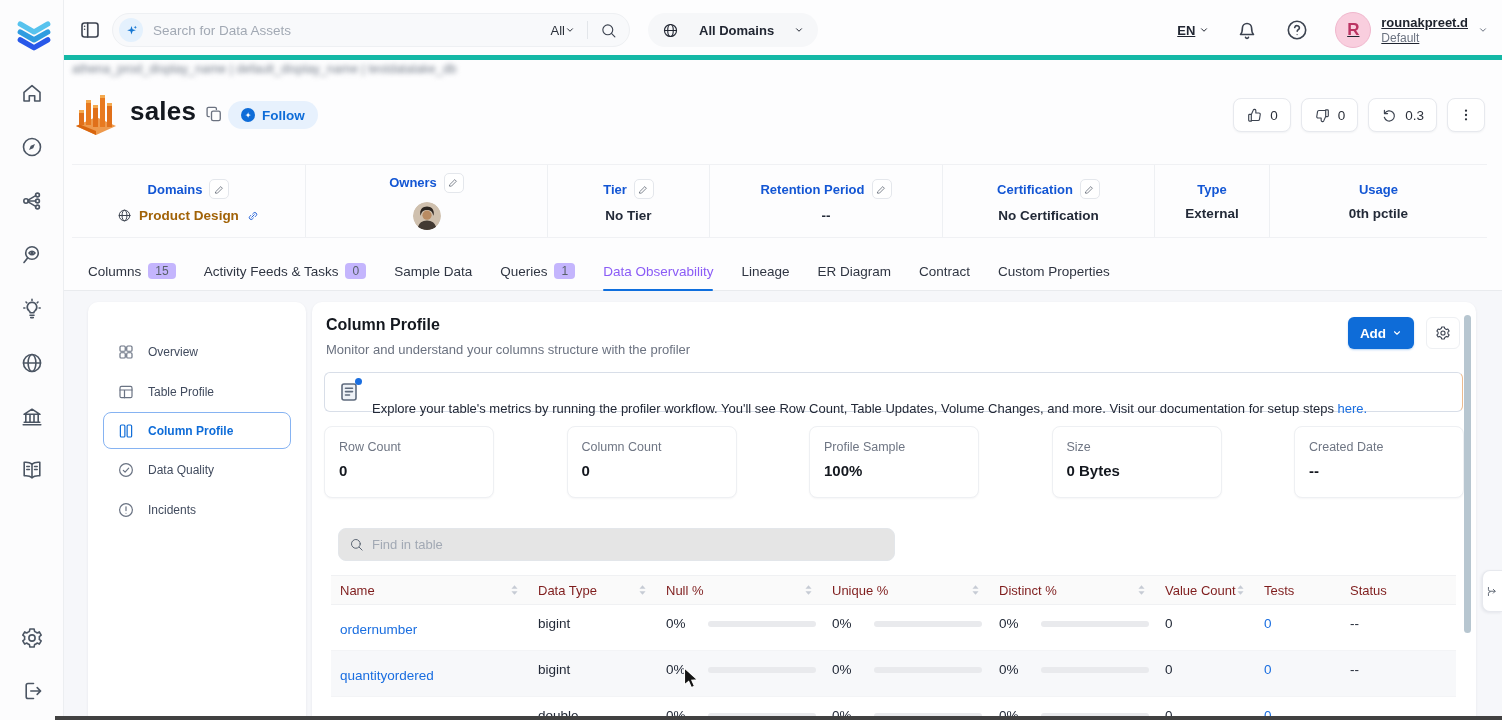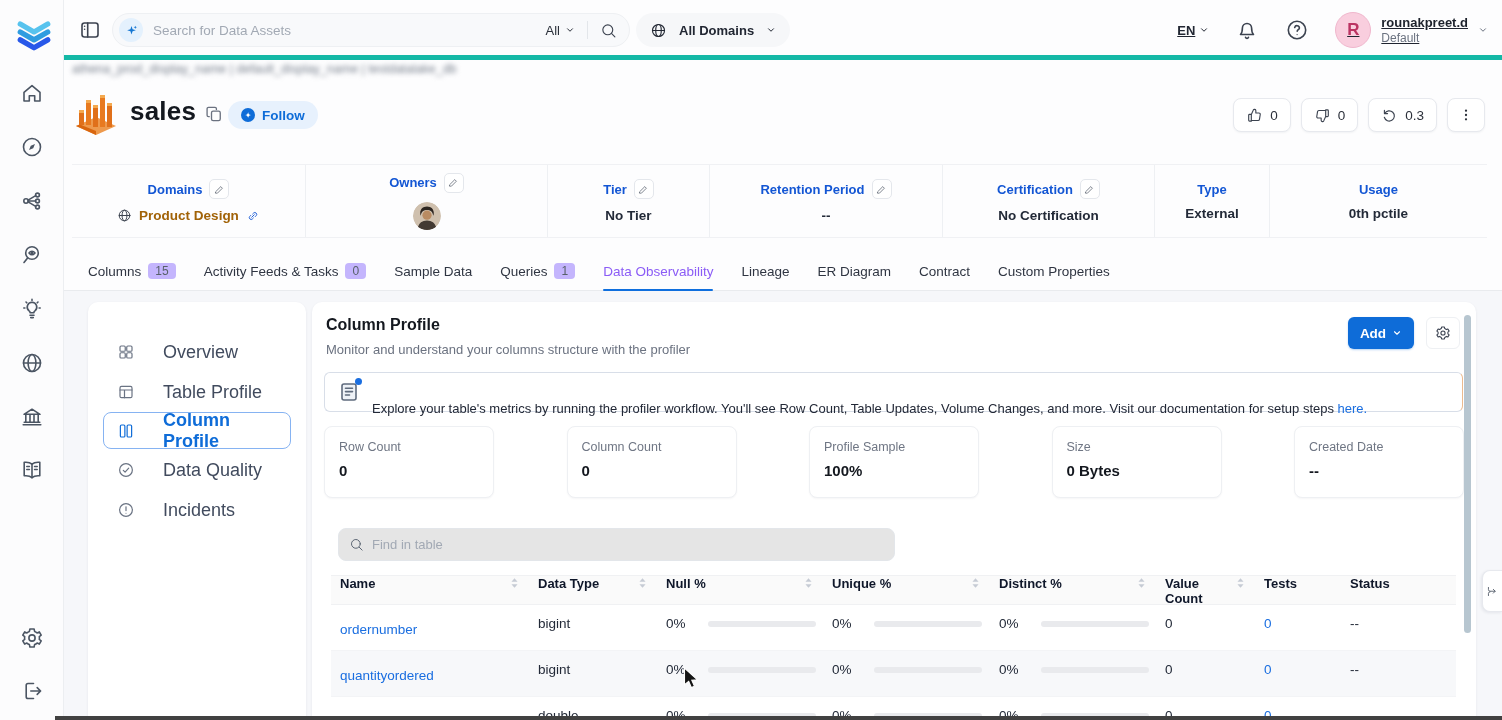--- a/index.html
+++ b/index.html
@@ -13,23 +13,23 @@
   .rail .logo { position:absolute; left:15px; top:14px; width:38px; height:38px; }
   .rail-item { position:absolute; left:20px; width:24px; height:24px; color:#4b5563; cursor:pointer; }
 
   
   .topnav { position:absolute; left:64px; top:0; right:0; height:60px; background:#fdfdfe; border-bottom:5px solid #14b8a6; z-index:4; }
   .toggle { position:absolute; left:14px; top:18px; width:24px; height:24px; color:#3c4350; cursor:pointer; }
   .searchbar { position:absolute; left:48px; top:13px; width:518px; height:34px; background:#f8f9fb; border:1px solid #eef0f3; border-radius:18px; display:flex; align-items:center; padding:0 12px 0 6px; }
   .spark { width:24px; height:24px; border-radius:50%; background:#e4f1fd; display:flex; align-items:center; justify-content:center; margin-right:10px; flex:none; }
   .searchbar input { flex:1; border:none; outline:none; background:transparent; font-size:13.5px; color:#3c4350; font-family:inherit; }
   .searchbar input::placeholder { color:#a2a9b4; }
-  .scope { display:flex; align-items:center; gap:5px; font-size:13px; color:#2b303a; cursor:pointer; }
+  .scope { display:flex; align-items:center; font-size:13px; color:#2b303a; cursor:pointer; }
   .sb-div { width:1px; height:18px; background:#e3e6ea; margin:0 12px; }
-  .domains-pill { position:absolute; left:572px; top:13px; height:34px; border-radius:18px; background:#f6f7f9; display:flex; align-items:center; gap:12px; padding:0 14px; font-size:13px; font-weight:600; color:#222733; cursor:pointer; }
+  .domains-pill { position:absolute; left:584px; top:13px; height:34px; border-radius:18px; background:#f6f7f9; display:flex; align-items:center; gap:20px; padding:0 14px; font-size:13px; font-weight:600; color:#222733; cursor:pointer; }
   .nav-right { position:absolute; right:14px; top:0; height:60px; display:flex; align-items:center; gap:26px;text-decoration:underline; }
   .lang { display:flex; align-items:center; gap:4px; font-size:13px; font-weight:600; color:#222733; cursor:pointer; }
   .nav-icbtn { width:24px; height:24px; color:#3c4350; cursor:pointer; }
   .userchip { display:flex; align-items:center; gap:10px; cursor:pointer; }
   .avatar { width:36px; height:36px; border-radius:50%; background:#f9cede; border:1px solid #f0b7cd; color:#bb3362; font-size:17px; font-weight:700; display:flex; align-items:center; justify-content:center; }
   .uname { font-size:13px; font-weight:700; color:#1d222c; line-height:16px; }
   .uteam { font-size:12px; color:#6b7280; line-height:15px; }
 
   .chev { width:10px; height:10px; flex:none; }
 
@@ -58,21 +58,21 @@
   
   .tabs { position:absolute; left:0; right:0; top:192px; height:39px; border-bottom:1px solid #e9ebee; display:flex; align-items:center; gap:28px; padding-left:24px; }
   .tab { position:relative; height:100%; display:flex; align-items:center; gap:7px; font-size:13.5px; color:#2f3542; cursor:pointer; }
   .tab .cnt { background:#c4b5fd; border-radius:4px; padding:1px 7px; font-size:12px; color:#57606a; }
   .tab.active { color:#8b5cf6; font-weight:400; }
   .tab.active::after { content:""; position:absolute; left:0; right:0; bottom:-1px; height:2.5px; background:#0f6fde; border-radius:2px; }
 
   
   .content { position:absolute; left:64px; top:291px; right:0; bottom:0; background:#f6f7fa; }
   .subnav { position:absolute; left:24px; top:11px; width:218px; height:520px; background:#fff; border-radius:10px; box-shadow:0 1px 3px rgba(25,35,60,.07); padding-top:30px; }
-  .sn-item { height:40px; display:flex; align-items:center; gap:28px; padding-left:29px; font-size:18px; color:#414b5e; cursor:pointer; }
+  .sn-item { height:40px; display:flex; align-items:center; gap:13px; padding-left:29px; font-size:12px; color:#414b5e; cursor:pointer; }
   .sn-item .snic { width:18px; height:18px; color:#6a7383; flex:none; }
   .sn-item.active { margin:0 15px 1px 15px; height:37px; border:1px solid #86b3f2; border-radius:8px; padding-left:13px; color:#0e6cd8; font-weight:700; }
   .sn-item.active .snic { color:#0e6cd8; }
 
   .panel { position:absolute; left:248px; top:11px; width:1164px; height:520px; background:#fff; border-radius:10px; box-shadow:0 1px 3px rgba(25,35,60,.07); }
   .panel-title { position:absolute; left:14px; top:14px; font-size:16px; font-weight:700; color:#14181f; }
   .panel-sub { position:absolute; left:14px; top:40px; font-size:13px; color:#6b7280; }
   .add-btn { position:absolute; right:62px; top:15px; width:66px; height:32px; background:#0e6cd8; border-radius:6px; color:#fff; font-size:13.5px; font-weight:600; display:flex; align-items:center; justify-content:center; gap:6px; cursor:pointer; box-shadow:0 1px 2px rgba(14,108,216,.3); }
   .gear-btn { position:absolute; right:16px; top:15px; width:34px; height:32px; border:1px solid #eef0f3; border-radius:6px; background:#fff; display:flex; align-items:center; justify-content:center; color:#394150; cursor:pointer; }
   .banner { position:absolute; left:12px; right:13px; top:70px; height:40px; border:1px solid #d8dee8; border-right-color:#ecba8e; border-radius:6px; background:#fff; display:flex; align-items:center; padding:0 12px; gap:11px; }
@@ -84,21 +84,21 @@
   .stat-card { width:170px; height:72px; background:#fff; border:1px solid #eef0f3; border-radius:8px; box-shadow:0 1px 2px rgba(25,35,60,.04); padding:13px 14px; }
   .stat-label { font-size:12.5px; color:#6f7684; }
   .stat-value { font-size:15px; font-weight:700; color:#14181f; margin-top:8px; }
   .find { position:absolute; left:26px; top:226px; width:557px; height:33px; border:1px solid #e3e6ea; border-radius:8px; display:flex; align-items:center; padding:0 10px; gap:8px; background:#e5e5e5; }
   .find input { flex:1; border:none; outline:none; font-size:13px; color:#3c4350; font-family:inherit; background:transparent; }
   .find input::placeholder { color:#a2a9b4; }
 
   .dtable { position:absolute; left:19px; right:20px; top:273px; }
   .trow { display:grid; grid-template-columns:198px 128px 166px 167px 166px 99px 86px 1fr; }
   .thead { height:30px; background:#fafafa; border-top:1px solid #f0f1f3; border-bottom:1px solid #f0f1f3; }
-  .th { display:flex; justify-content:space-between; padding:0 10px 0 9px; font-size:13px; font-weight:700; color:#0f172a; cursor:pointer; }
+  .th { display:flex; align-items:center; justify-content:space-between; padding:0 10px 0 9px; font-size:13px; font-weight:400; color:#7f1d1d; cursor:pointer; }
   .th.nosort { justify-content:flex-start; cursor:default; }
   .sorter { width:9px; height:14px; flex:none; }
   .tbody-row { height:46px; border-bottom:1px solid #f3f4f6; }
   .tbody-row.hovered { background:#f7f8fa; }
   .td { padding:11px 0 0 9px; font-size:13.5px; color:#232a38; display:flex; align-items:flex-start; }
   .td.namecell { color:#1a6ee0; cursor:pointer; }
   .td.testcell { color:#1a6ee0; cursor:pointer; }
   .pctbar { width:108px; height:6px; border-radius:3px; background:#e9eaed; margin:5px 0 0 22px; flex:none; }
 
   .panel-scrollbar { position:absolute; right:5px; top:13px; width:7px; height:318px; border-radius:4px; background:#b7c6d0; cursor:pointer; }

